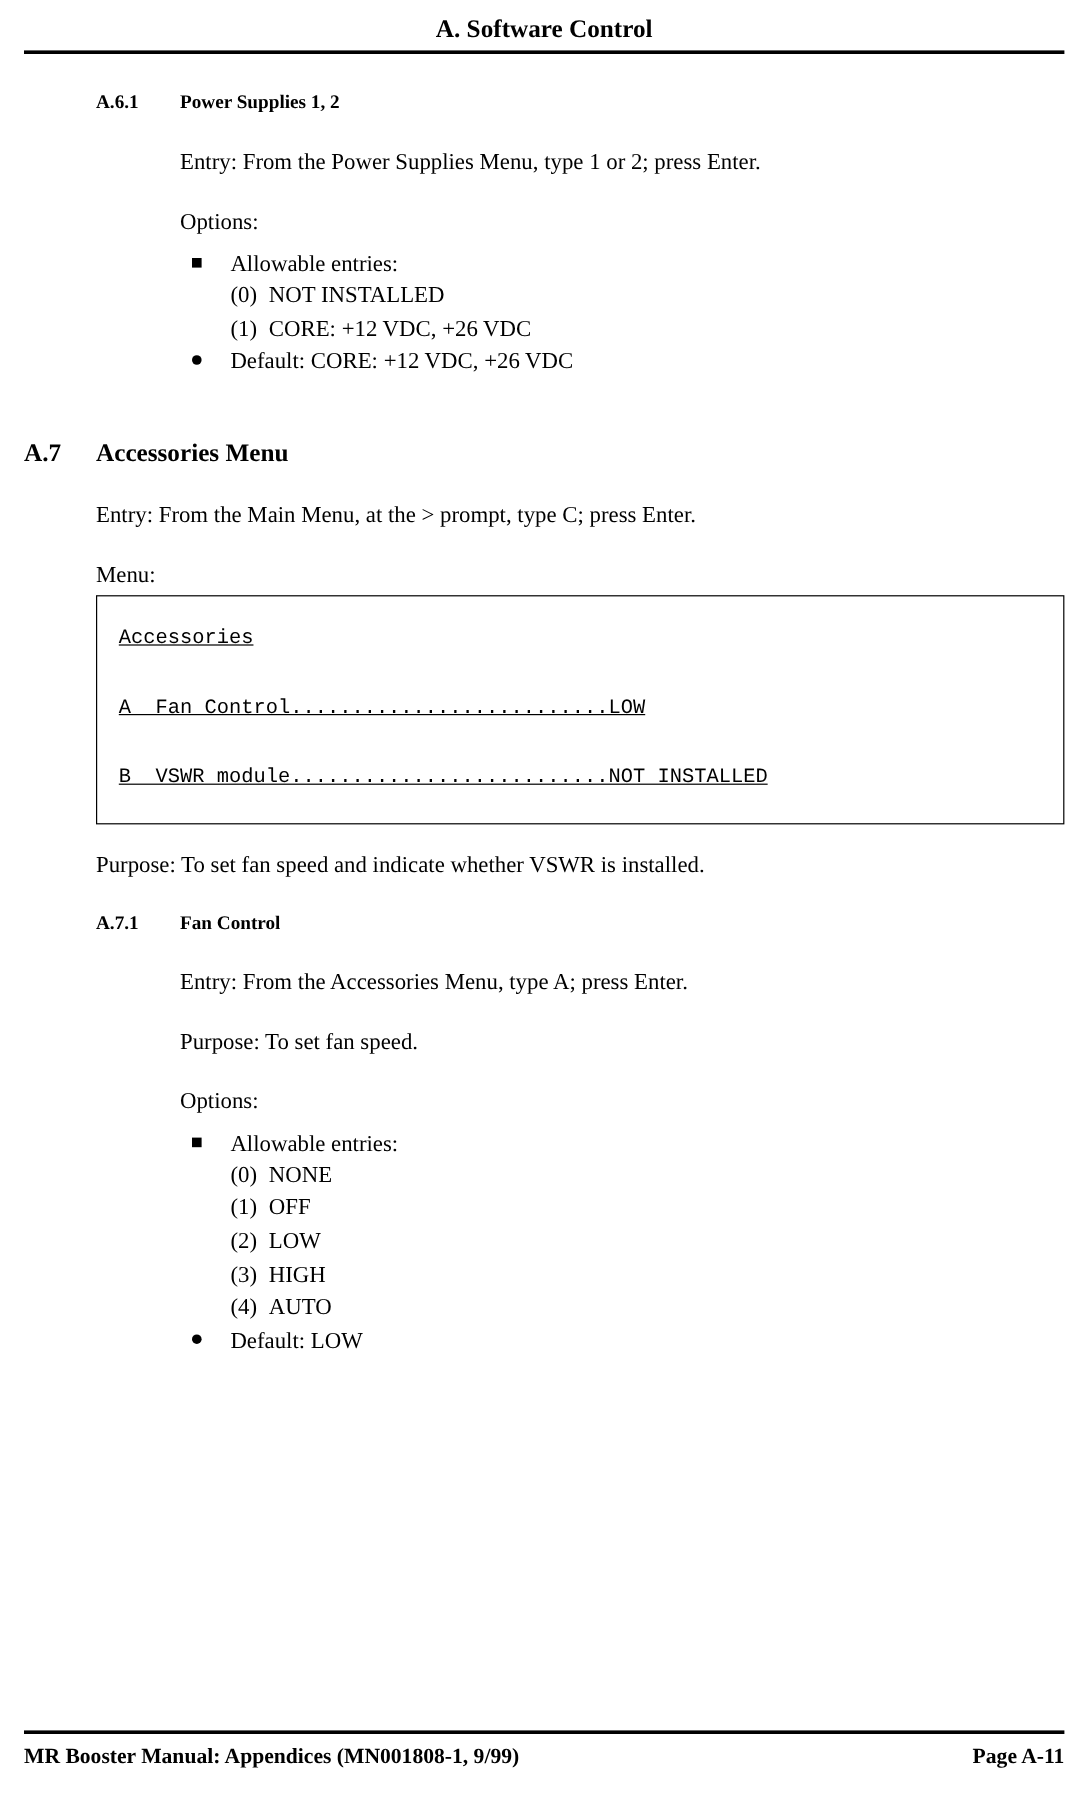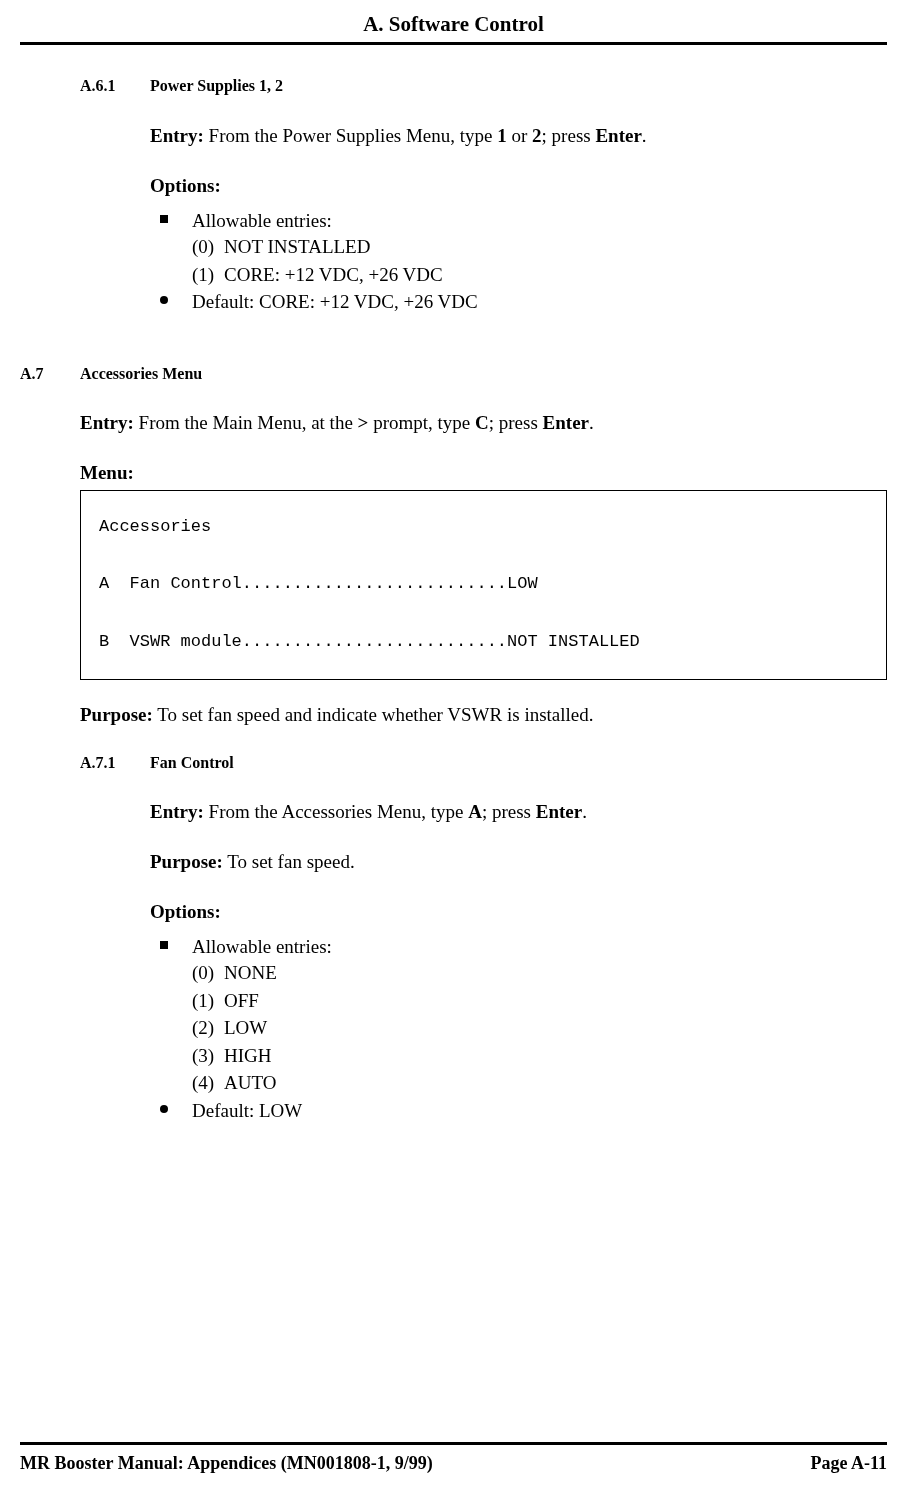--- a/index.html
+++ b/index.html
@@ -121,22 +121,23 @@
       width: 32px;
     }
     .menu-box {
       border: 1.5px solid #000;
       font-family: "Courier New", Courier, monospace;
       font-size: 17px;
       padding: 22px 18px 22px 18px;
       margin-bottom: 22px;
       white-space: pre;
       line-height: 1.7;
-    }
-    .b { font-weight: bold; }
+      text-decoration: underline;
+    }
+    .b { font-weight: normal; }
   </style>
 </head>
 <body>
 
 <div class="page">
 
   <div class="header-title">A. Software Control</div>
   <hr class="thick-rule">
 
   <div class="section-a61">
@@ -157,21 +158,21 @@
           </div>
         </li>
         <li class="bullet-disc">
           <span>Default:  CORE: +12 VDC, +26 VDC</span>
         </li>
       </ul>
     </div>
   </div>
 
   <div class="section-a7">
-    <div class="heading-row" style="font-size:16px;">
+    <div class="heading-row" style="font-size:21px;">
       <span class="heading-num-wide">A.7</span><span>Accessories Menu</span>
     </div>
     <div class="body-indent-a7">
       <div class="para">
         <span class="b">Entry:</span><span> From the Main Menu, at the </span><span class="b">&gt;</span><span> prompt, type </span><span class="b">C</span><span>; press </span><span class="b">Enter</span><span>.</span>
       </div>
       <div class="para-tight b">Menu:</div>
       <div class="menu-box"><span>Accessories</span>
 
 <span>A  Fan Control..........................LOW</span>

